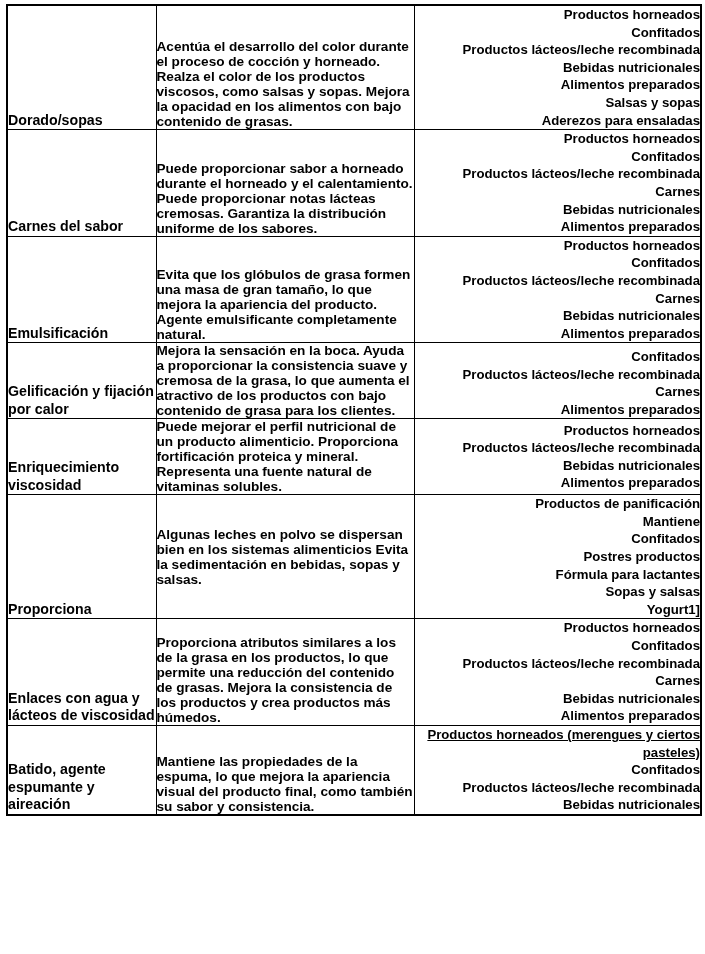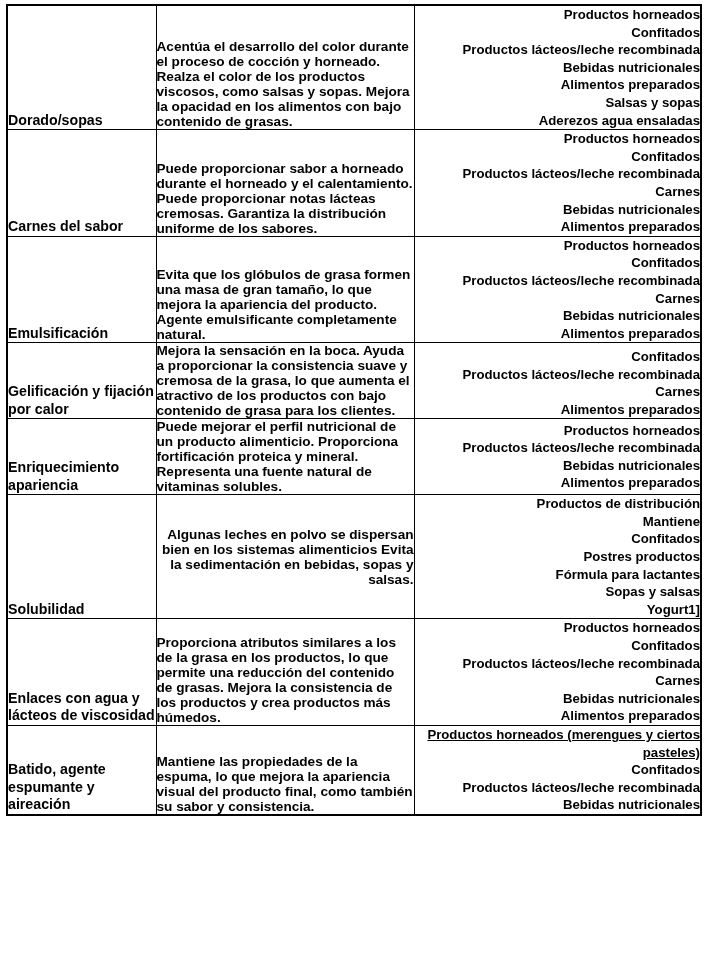--- a/index.html
+++ b/index.html
@@ -68,21 +68,21 @@
     padding: 2px 2px 3px 7px;
     vertical-align: bottom;
   }
 
   .cell-beneficios {
     font-size: 13.6px;
     line-height: 15px;
     padding: 2px 3px 3px 5px;
     vertical-align: top;
   }
-  .cell-beneficios.align-mid { vertical-align: middle; text-align: right; }
+  .cell-beneficios.align-mid { vertical-align: middle; }
 
   .cell-aplicaciones {
     font-size: 13.2px;
     line-height: 17.6px;
     padding: 2px 3px 3px 5px;
     vertical-align: top;
   }
   .cell-aplicaciones.align-bottom { vertical-align: bottom; }
   .cell-aplicaciones.align-mid { vertical-align: middle; }
 
@@ -103,21 +103,21 @@
     <tr>
           <td class="cell-funcion">Dorado/sopas</td>
           <td class="cell-beneficios ">Acentúa el desarrollo del color durante el proceso de cocción y horneado. Realza el color de los productos viscosos, como salsas y sopas. Mejora la opacidad en los alimentos con bajo contenido de grasas.</td>
           <td class="cell-aplicaciones ">
             <span class="app-line">Productos horneados</span>
             <span class="app-line">Confitados</span>
             <span class="app-line">Productos lácteos/leche recombinada</span>
             <span class="app-line">Bebidas nutricionales</span>
             <span class="app-line">Alimentos preparados</span>
             <span class="app-line">Salsas y sopas</span>
-            <span class="app-line">Aderezos agua ensaladas</span>
+            <span class="app-line">Aderezos para ensaladas</span>
           </td>
         </tr>
         <tr>
           <td class="cell-funcion">Carnes del sabor</td>
           <td class="cell-beneficios ">Puede proporcionar sabor a horneado durante el horneado y el calentamiento. Puede proporcionar notas lácteas cremosas. Garantiza la distribución uniforme de los sabores.</td>
           <td class="cell-aplicaciones ">
             <span class="app-line">Productos horneados</span>
             <span class="app-line">Confitados</span>
             <span class="app-line">Productos lácteos/leche recombinada</span>
             <span class="app-line">Carnes</span>
@@ -141,34 +141,34 @@
           <td class="cell-funcion">Gelificación y fijación por calor</td>
           <td class="cell-beneficios ">Mejora la sensación en la boca. Ayuda a proporcionar la consistencia suave y cremosa de la grasa, lo que aumenta el atractivo de los productos con bajo contenido de grasa para los clientes.</td>
           <td class="cell-aplicaciones align-bottom">
             <span class="app-line">Confitados</span>
             <span class="app-line">Productos lácteos/leche recombinada</span>
             <span class="app-line">Carnes</span>
             <span class="app-line">Alimentos preparados</span>
           </td>
         </tr>
         <tr>
-          <td class="cell-funcion">Enriquecimiento apariencia</td>
+          <td class="cell-funcion">Enriquecimiento viscosidad</td>
           <td class="cell-beneficios ">Puede mejorar el perfil nutricional de un producto alimenticio. Proporciona fortificación proteica y mineral. Representa una fuente natural de vitaminas solubles.</td>
           <td class="cell-aplicaciones align-mid">
             <span class="app-line">Productos horneados</span>
             <span class="app-line">Productos lácteos/leche recombinada</span>
             <span class="app-line">Bebidas nutricionales</span>
             <span class="app-line">Alimentos preparados</span>
           </td>
         </tr>
         <tr>
-          <td class="cell-funcion">Solubilidad</td>
+          <td class="cell-funcion">Proporciona</td>
           <td class="cell-beneficios align-mid">Algunas leches en polvo se dispersan bien en los sistemas alimenticios Evita la sedimentación en bebidas, sopas y salsas.</td>
           <td class="cell-aplicaciones ">
-            <span class="app-line">Productos de distribución</span>
+            <span class="app-line">Productos de panificación</span>
             <span class="app-line">Mantiene</span>
             <span class="app-line">Confitados</span>
             <span class="app-line">Postres productos</span>
             <span class="app-line">Fórmula para lactantes</span>
             <span class="app-line">Sopas y salsas</span>
             <span class="app-line">Yogurt1]</span>
           </td>
         </tr>
         <tr>
           <td class="cell-funcion">Enlaces con agua y lácteos de viscosidad</td>

